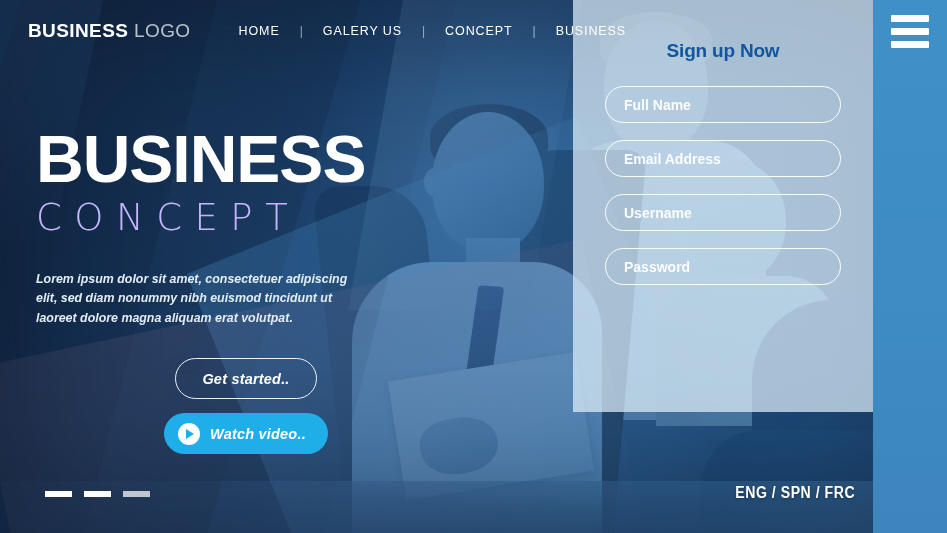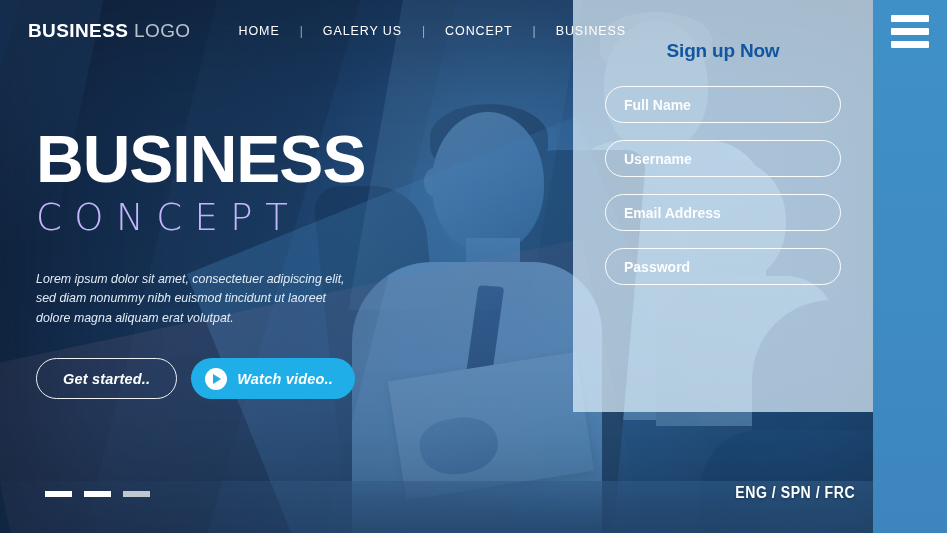--- a/index.html
+++ b/index.html
@@ -256,25 +256,25 @@
   .hero h2{
     color:#c4b5fd;
     font-size:37px; line-height:1.25;
     font-weight:300; letter-spacing:12.5px;
     margin-top:4px;
     font-family:"DejaVu Sans", sans-serif;
   }
   .hero p{
     color:#e2ecf5;
     font-size:12.4px; line-height:1.58;
-    font-style:italic; font-weight:400;
+    font-style:italic; font-weight:700;
     margin-top:28px; max-width:320px;
     font-family:"Liberation Sans", sans-serif;
   }
-  .btn-row{ display:flex; align-items:center; gap:14px; margin-top:30px; }
+  .btn-row{ display:flex; align-items:center; gap:14px; margin-top:30px;flex-direction:column; }
   .btn-ghost{
     display:inline-flex; align-items:center; justify-content:center;
     height:41px; padding:0 26px;
     border:1.6px solid rgba(255,255,255,.92);
     border-radius:22px;
     color:#ffffff; font-size:14.5px; font-weight:bold; font-style:italic;
     letter-spacing:.2px; background:transparent; cursor:pointer;
     white-space:nowrap;
   }
   .btn-cyan{
@@ -395,23 +395,23 @@
   <div class="facet facet-d"></div>
   <div class="vignette"></div>
 
   <div class="right-panel"></div>
 
   <div class="signup">
     <h3>Sign up Now</h3>
 
     <input class="field first" type="text" placeholder="Full Name" style="">
 
+    <input class="field" type="text" placeholder="Email Address" style="">
+
     <input class="field" type="text" placeholder="Username" style="">
-
-    <input class="field" type="text" placeholder="Email Address" style="">
 
     <input class="field" type="text" placeholder="Password" style="">
 
   </div>
 
   <div class="header">
     <div class="logo">
       <span class="b">BUSINESS</span><span>&nbsp;</span><span class="l">LOGO</span>
     </div>
 

